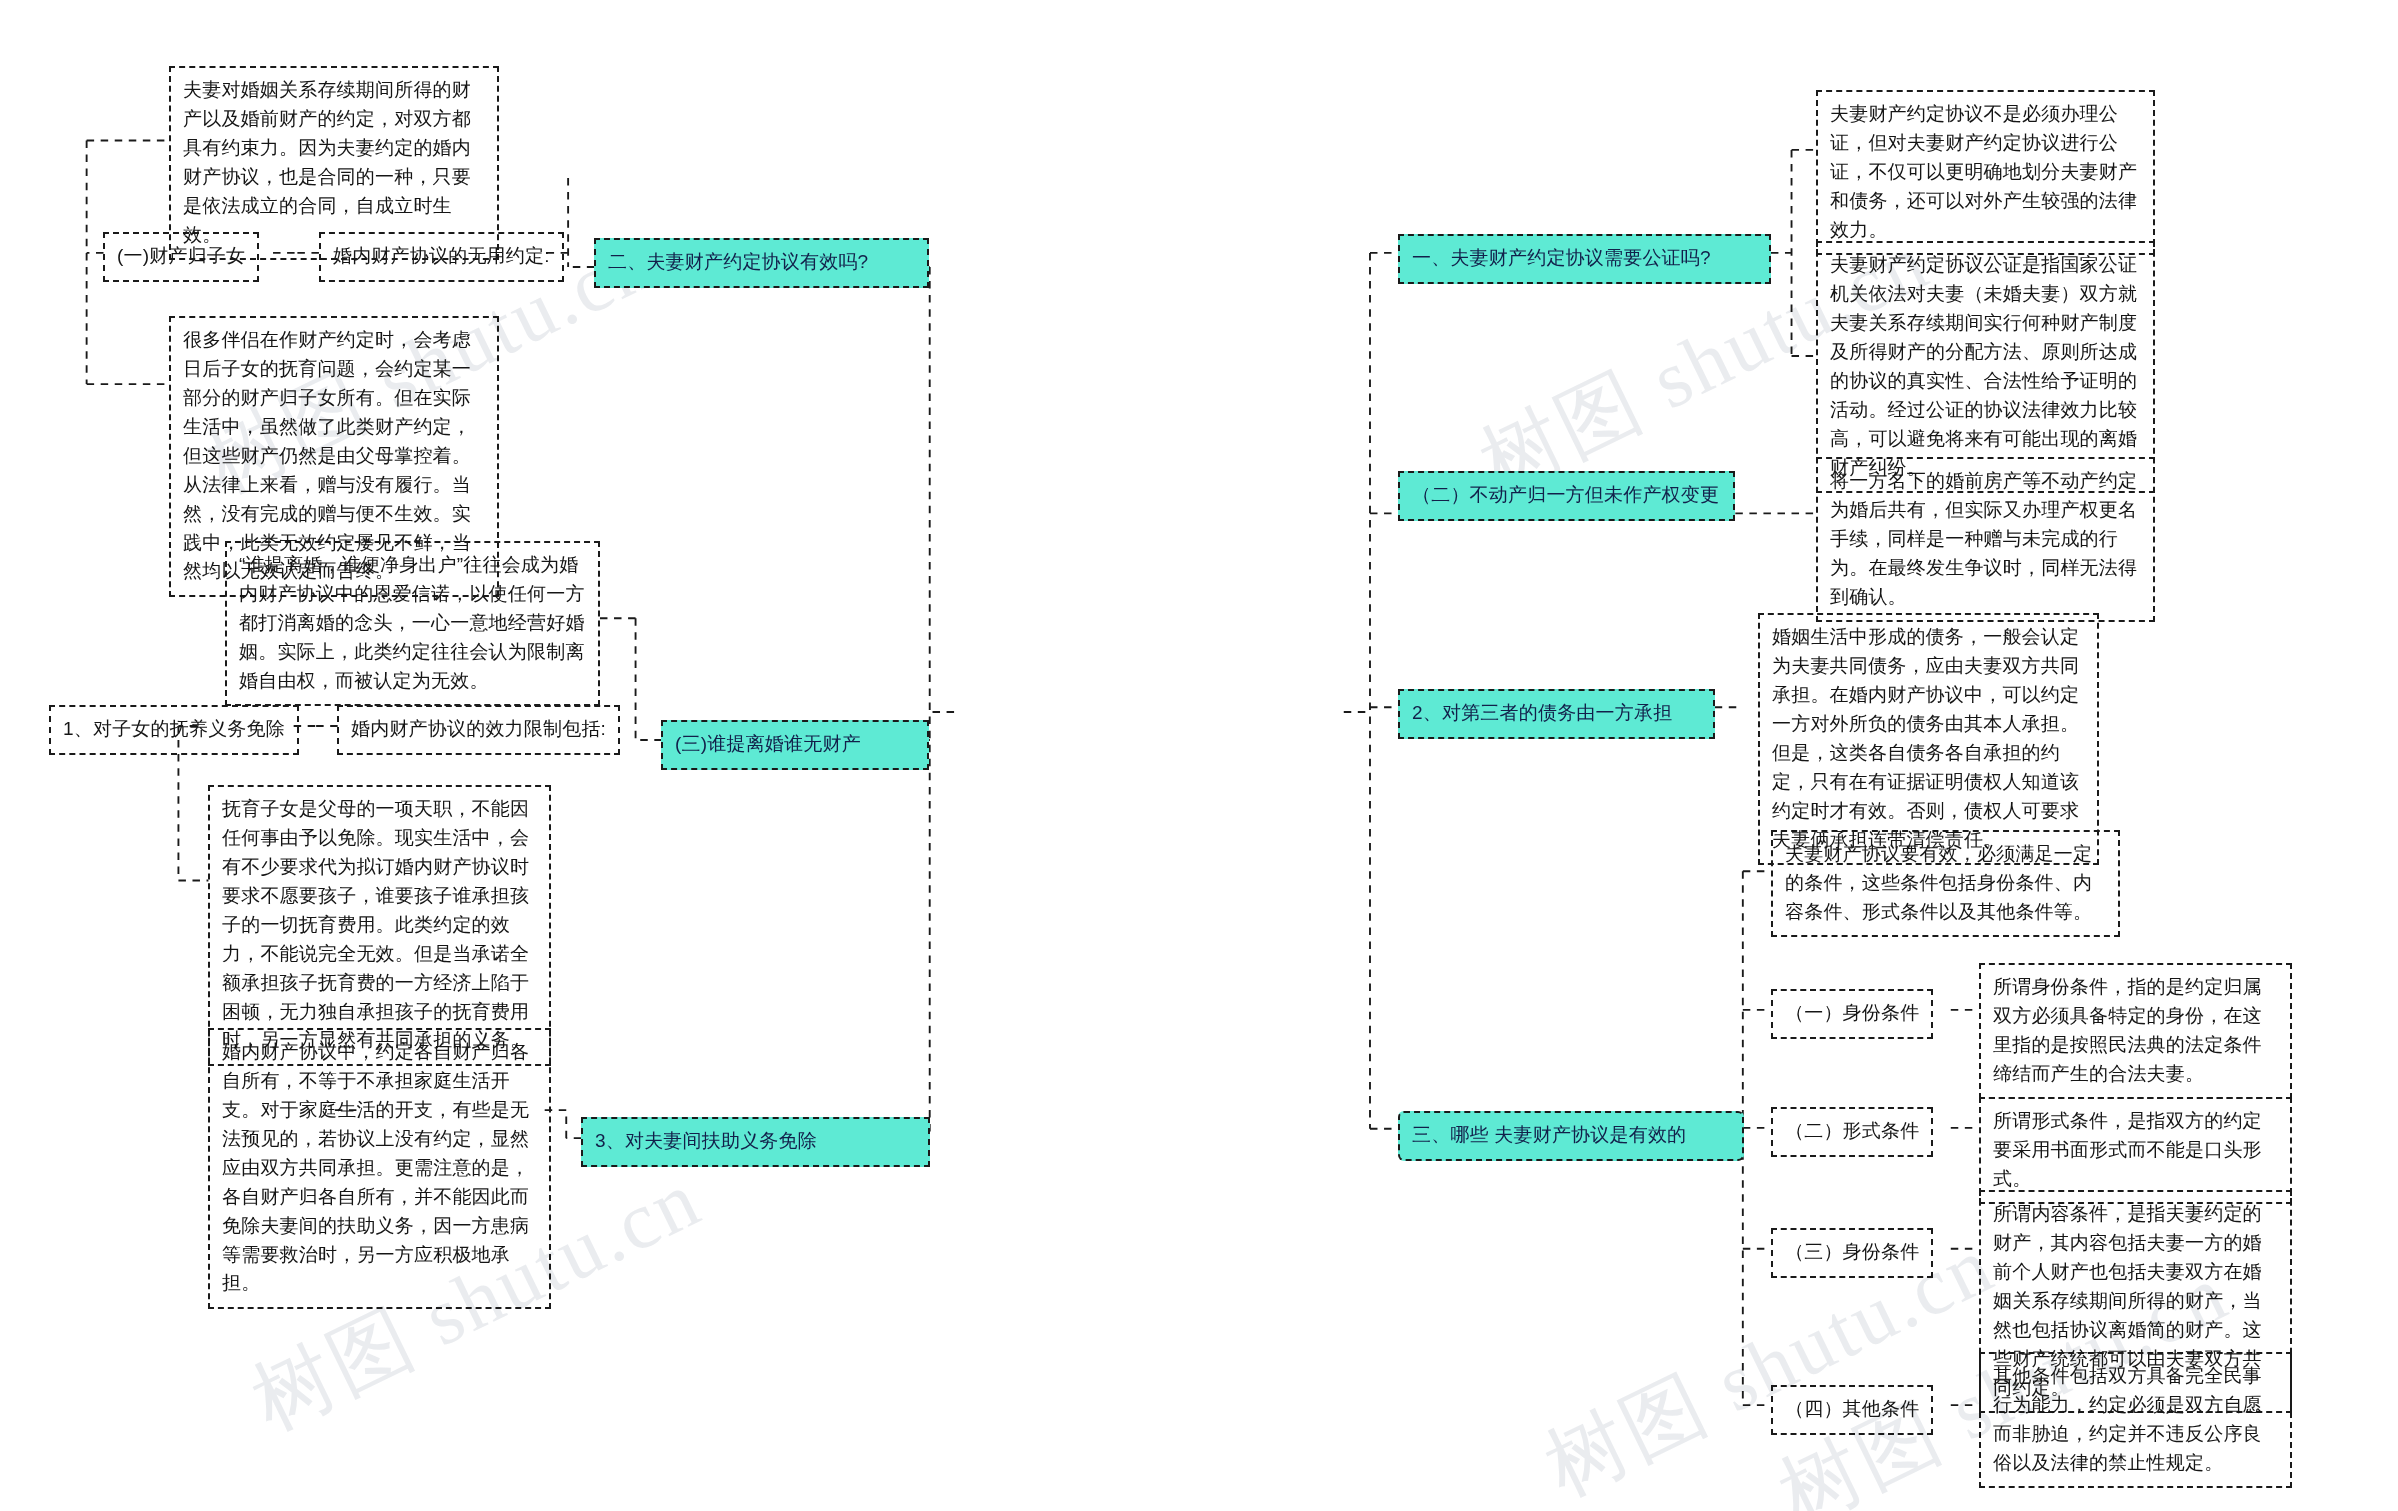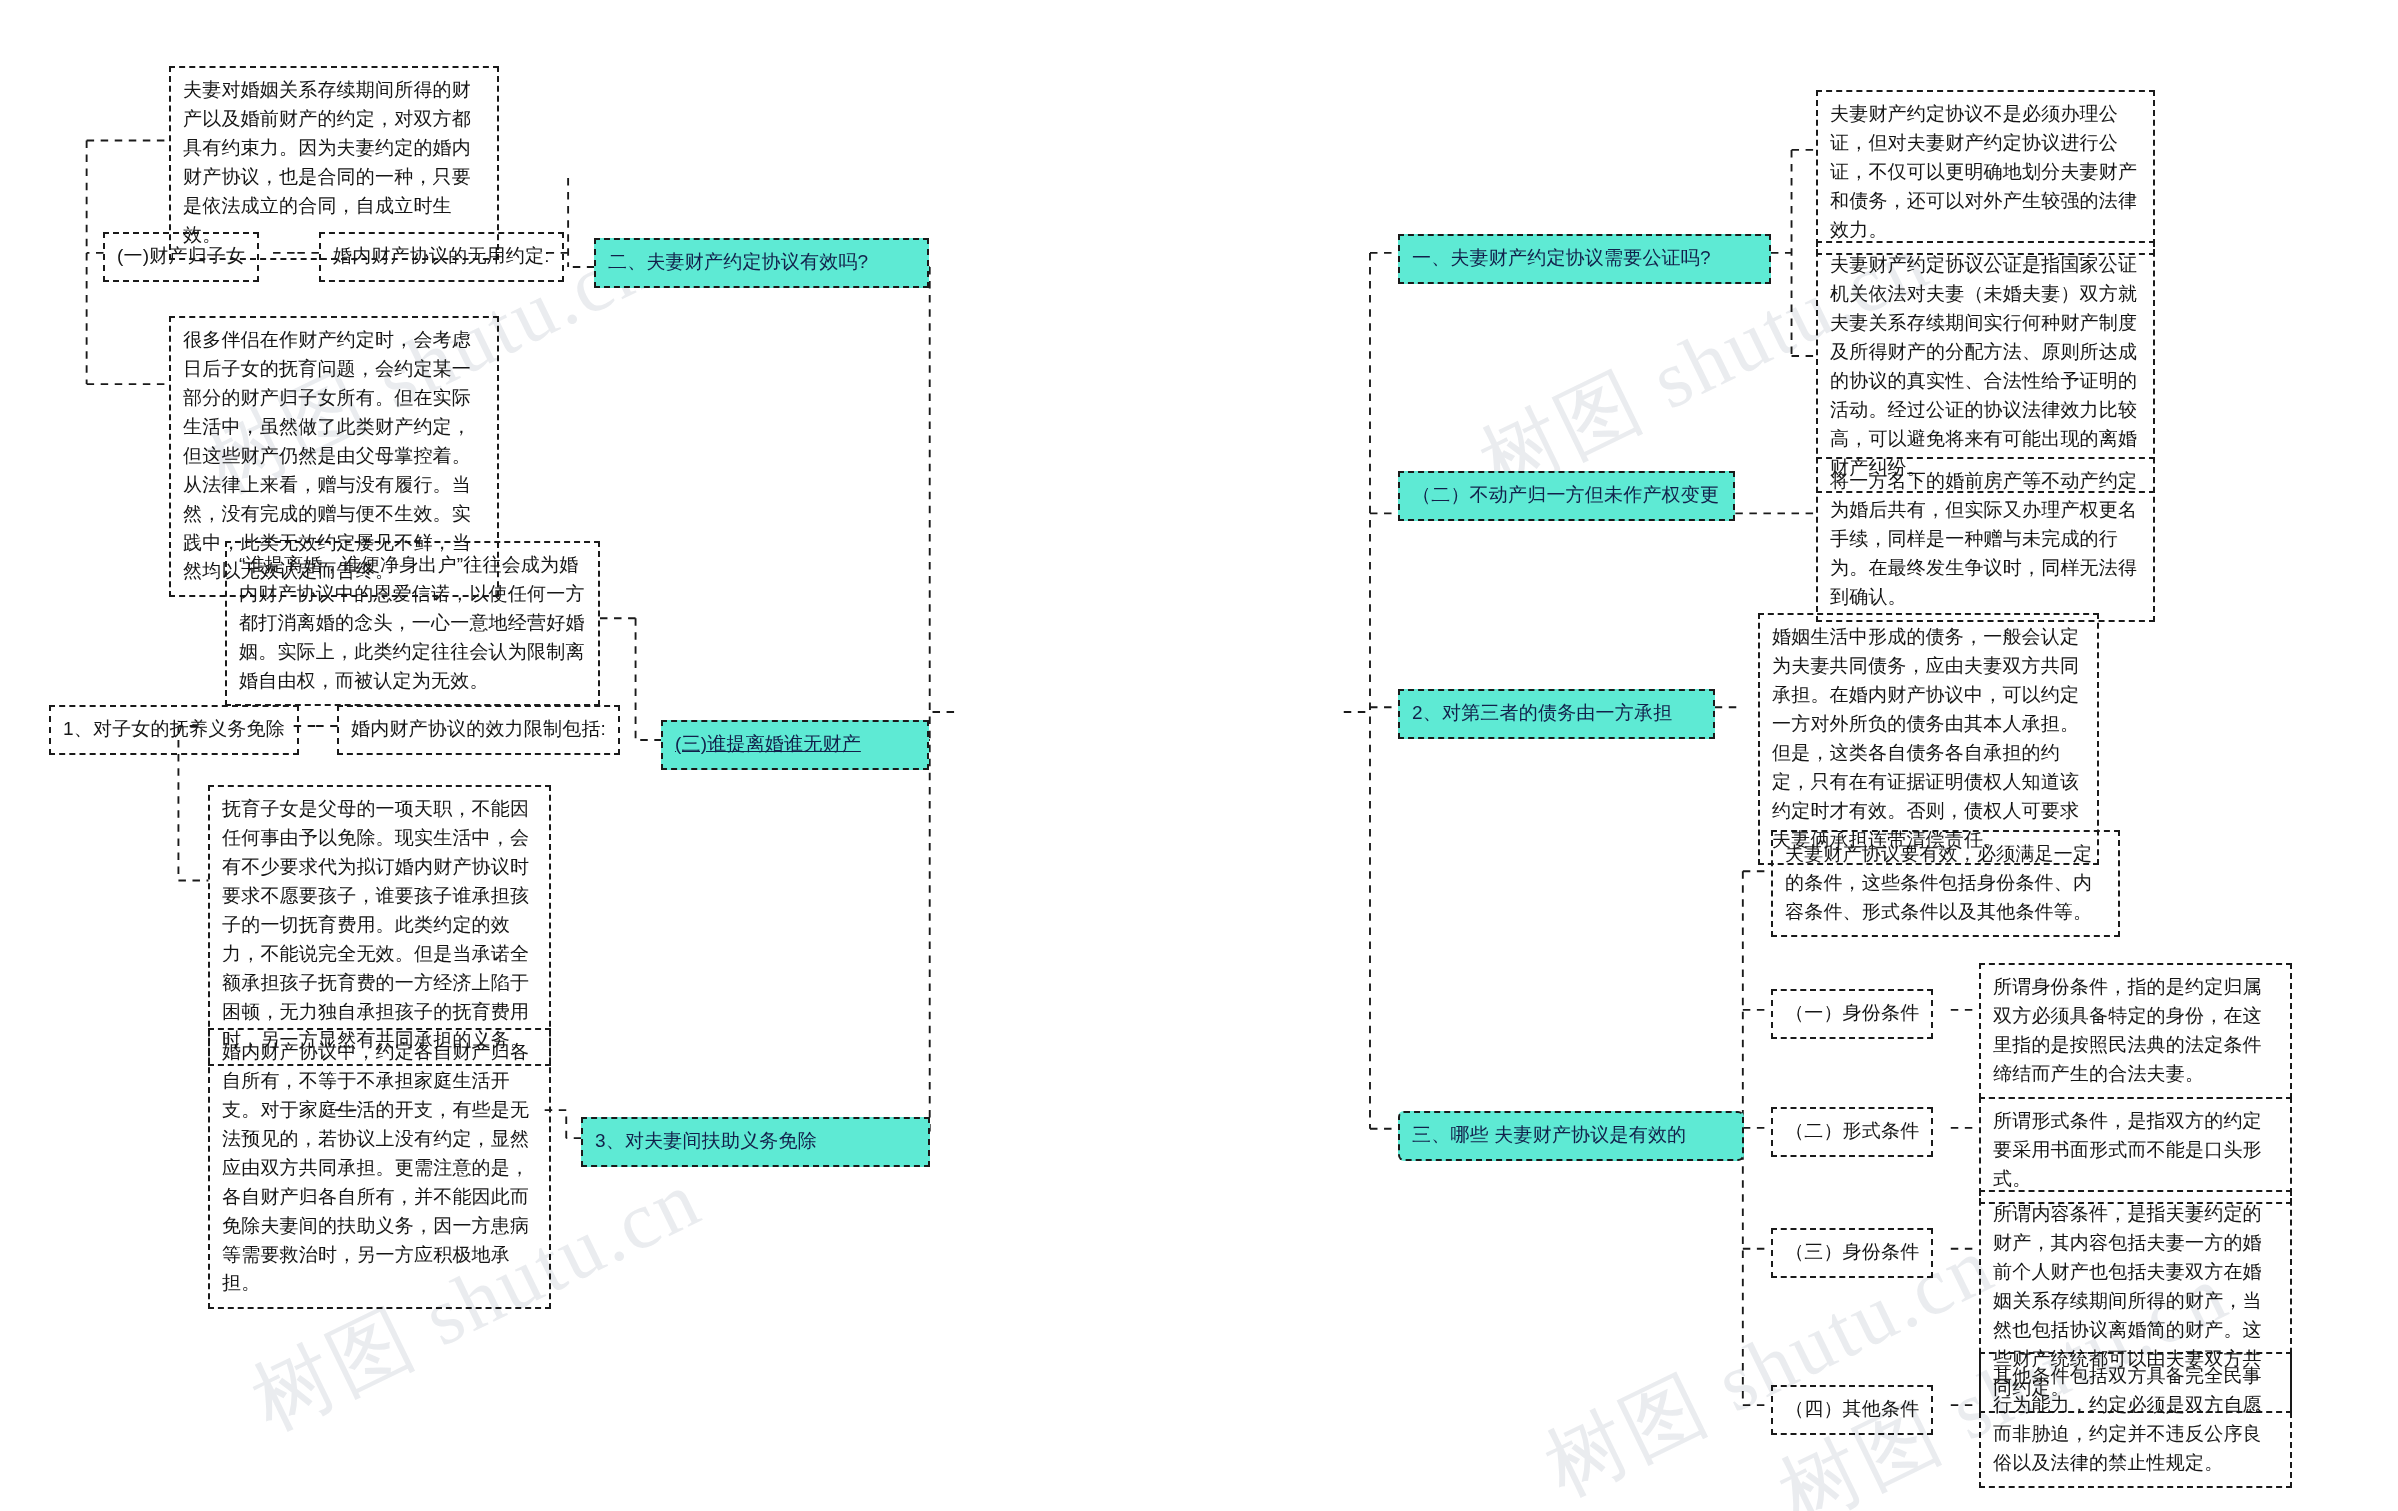--- a/index.html
+++ b/index.html
@@ -168,21 +168,21 @@
   </div>
 
   <div class="node leaf" style="left:169px; top:66px; width:330px;">
     <span>夫妻对婚姻关系存续期间所得的财产以及婚前财产的约定，对双方都具有约束力。因为夫妻约定的婚内财产协议，也是合同的一种，只要是依法成立的合同，自成立时生效。</span>
   </div>
 
   <div class="node leaf" style="left:169px; top:316px; width:330px;">
     <span>很多伴侣在作财产约定时，会考虑日后子女的抚育问题，会约定某一部分的财产归子女所有。但在实际生活中，虽然做了此类财产约定，但这些财产仍然是由父母掌控着。从法律上来看，赠与没有履行。当然，没有完成的赠与便不生效。实践中，此类无效约定屡见不鲜，当然均以无效认定而告终。</span>
   </div>
 
-  <div class="node topic" style="left:661px; top:720px; width:268px;text-decoration:underline;">
+  <div class="node topic" style="left:661px; top:720px; width:268px;">
     <span>(三)谁提离婚谁无财产</span>
   </div>
 
   <div class="node leaf" style="left:225px; top:541px; width:375px;">
     <span>“谁提离婚，谁便净身出户”往往会成为婚内财产协议中的恩爱信诺，以使任何一方都打消离婚的念头，一心一意地经营好婚姻。实际上，此类约定往往会认为限制离婚自由权，而被认定为无效。</span>
   </div>
 
   <div class="node plain" style="left:337px; top:705px;">
     <span>婚内财产协议的效力限制包括:</span>
   </div>

